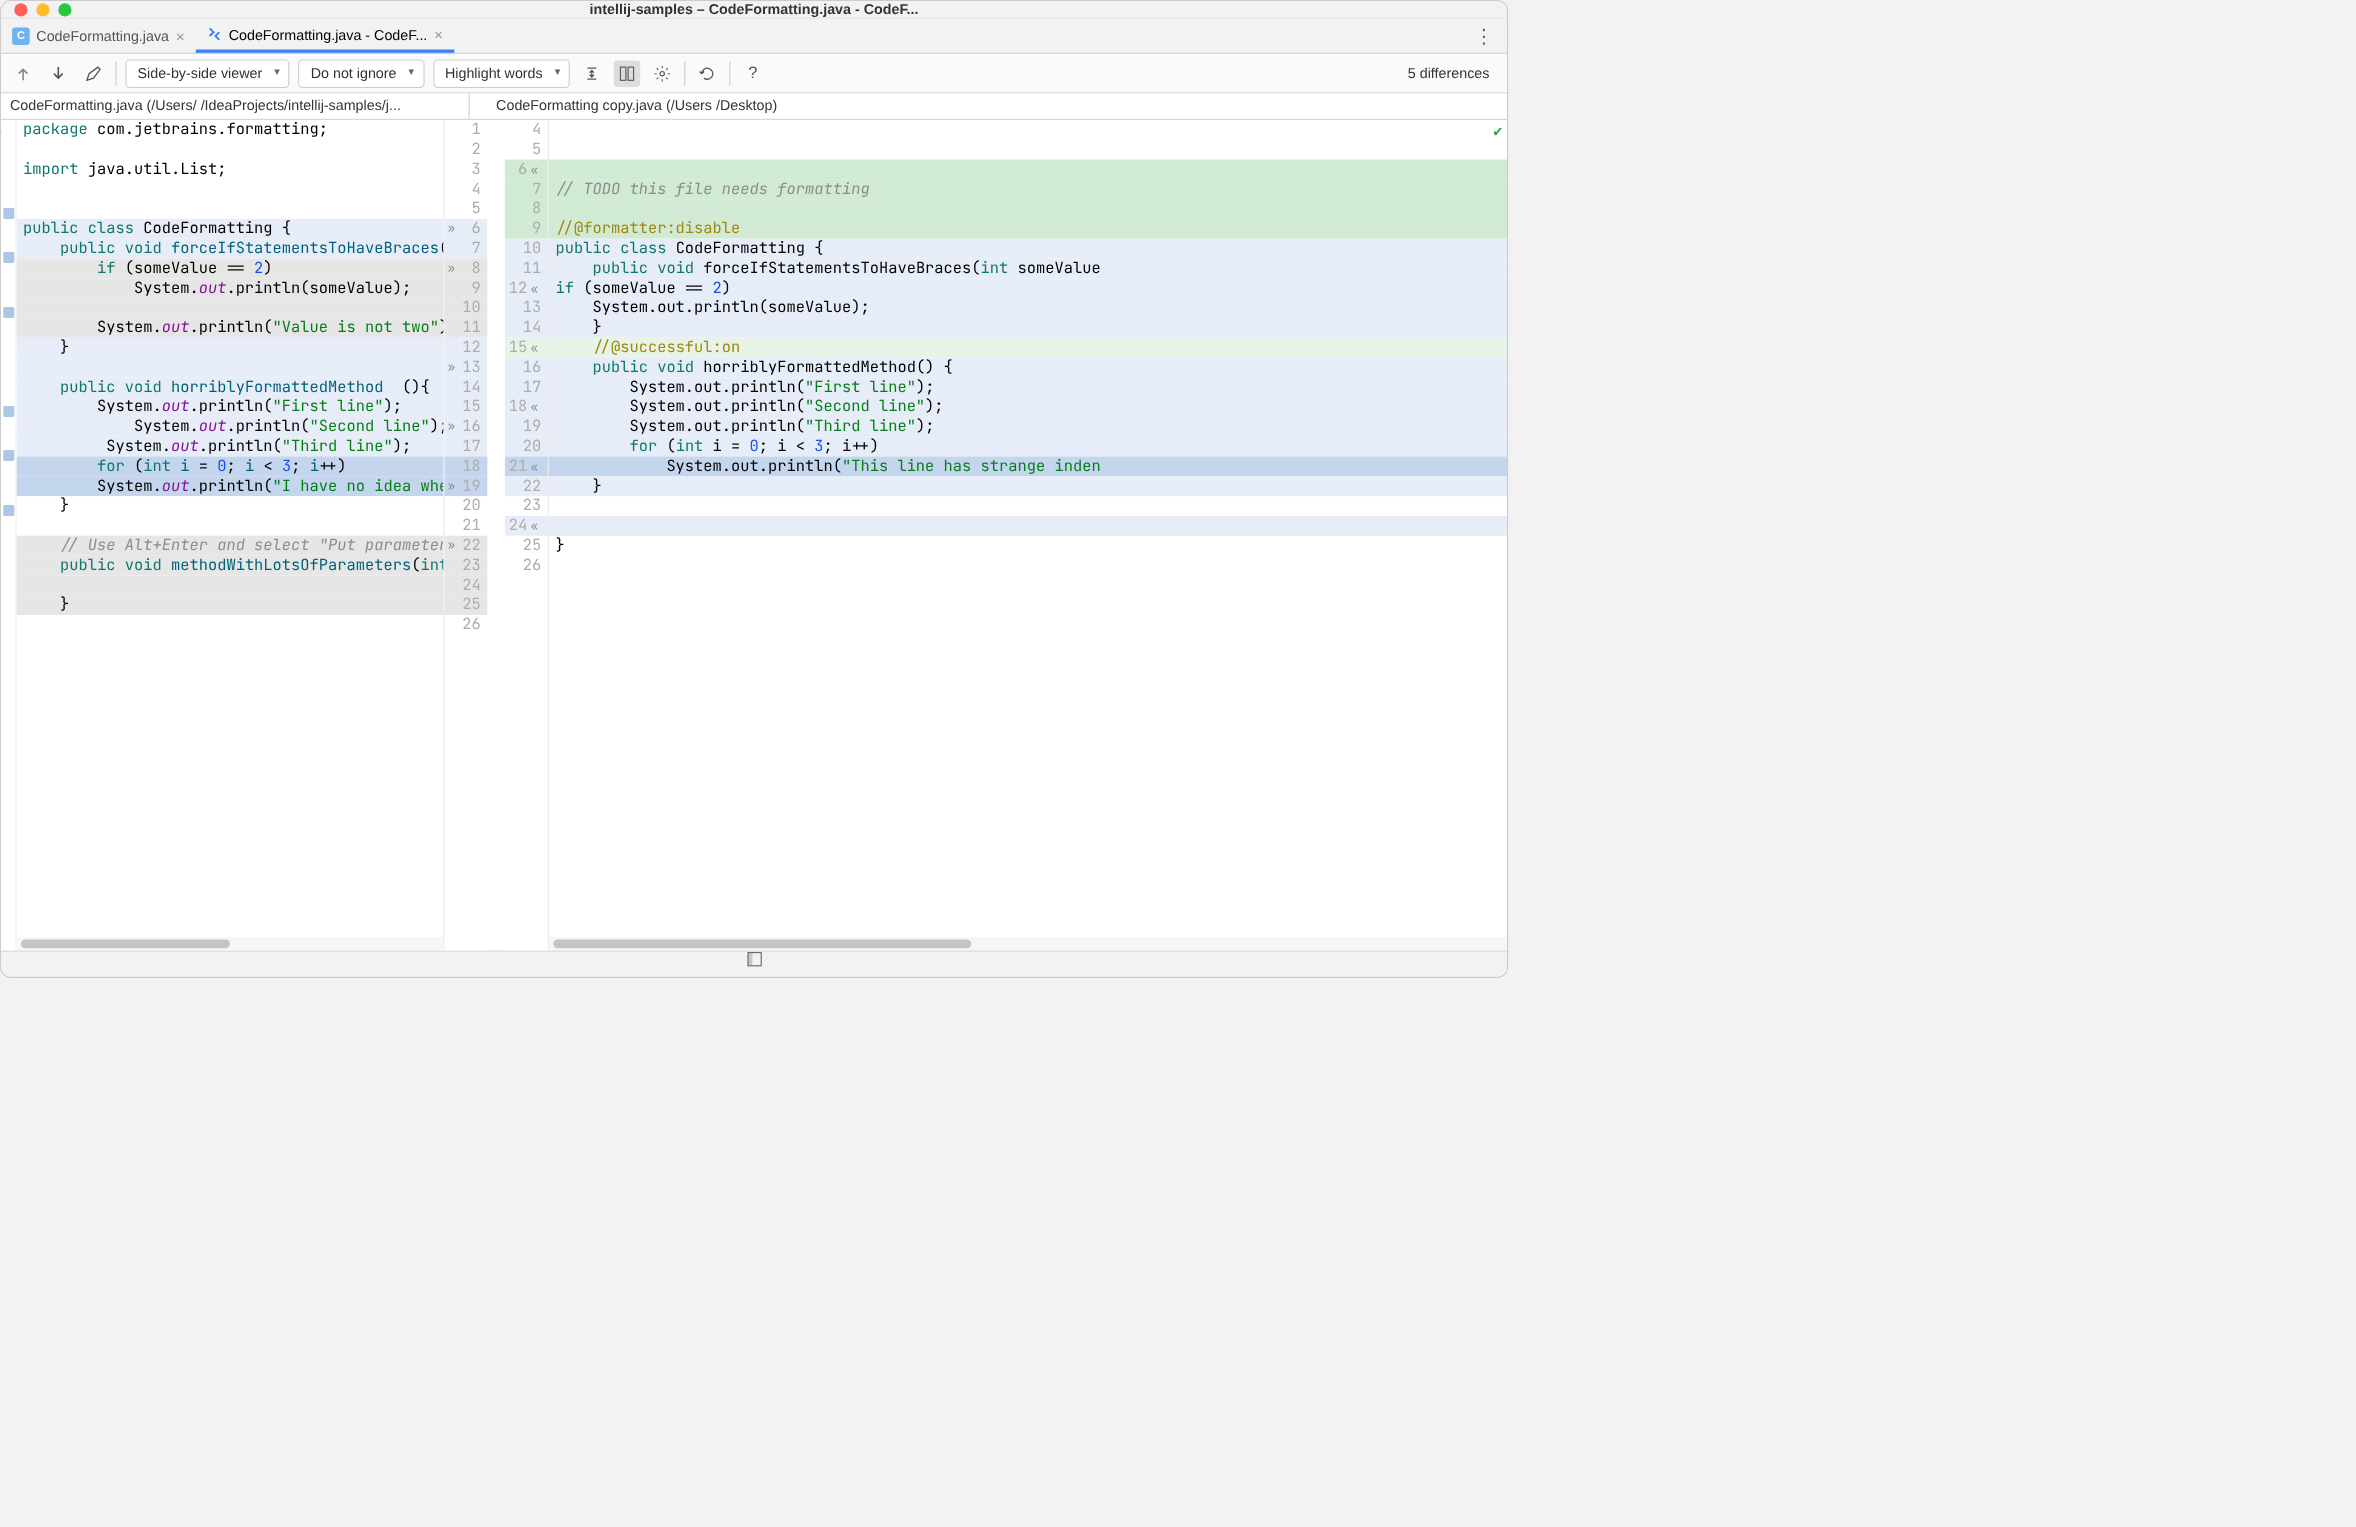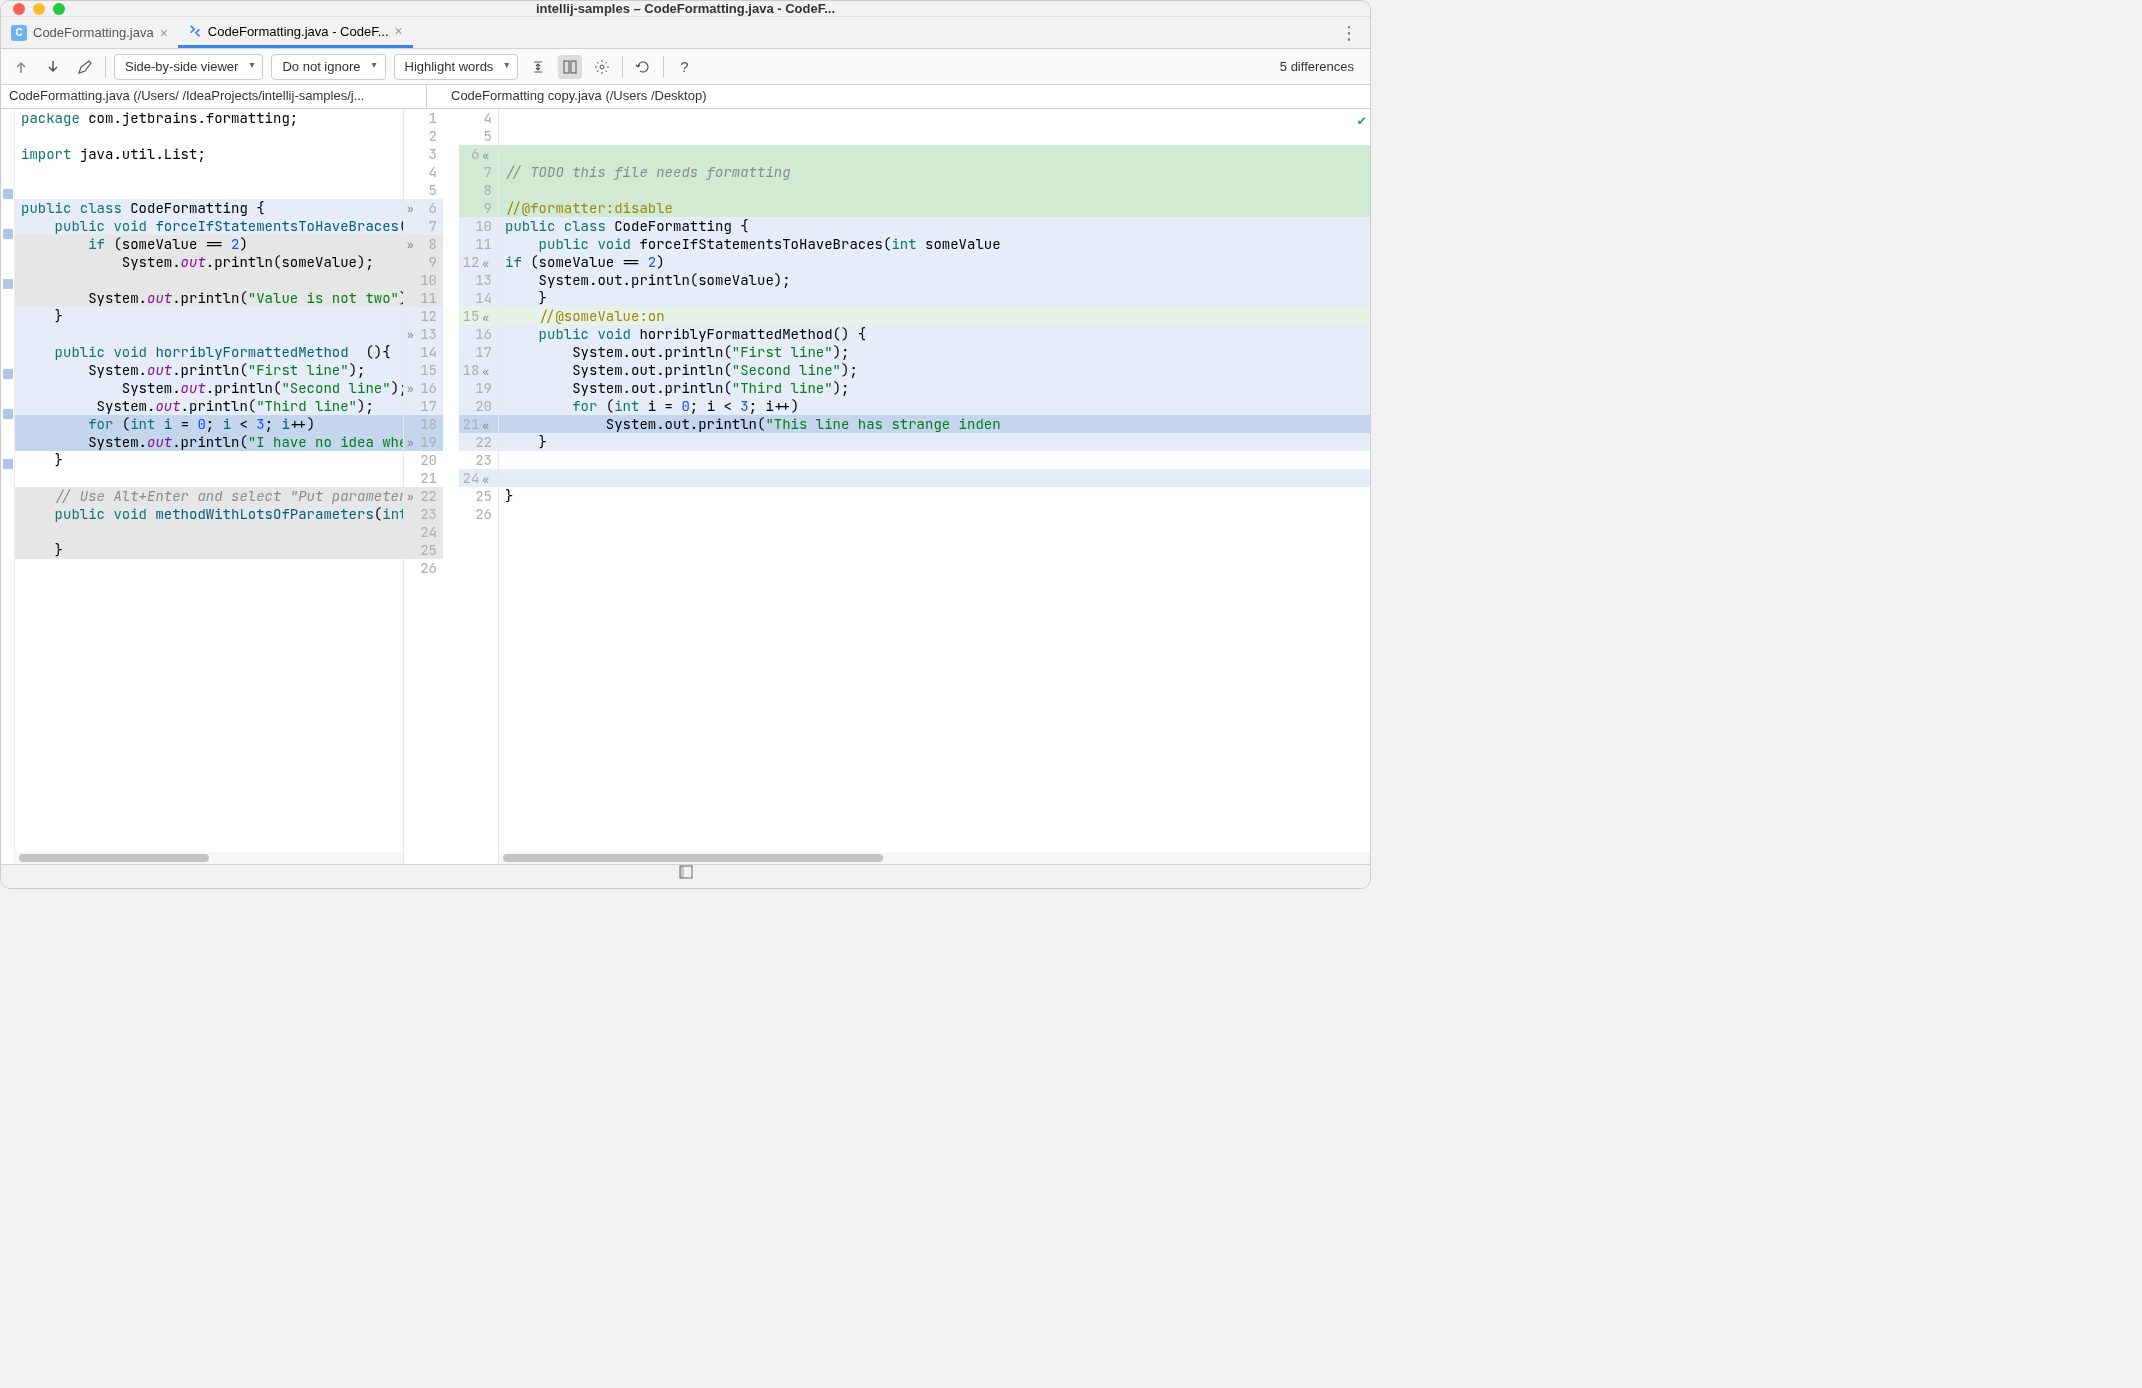--- a/index.html
+++ b/index.html
@@ -366,21 +366,21 @@
         <div class="line "></div>
         <div class="line bg-green"></div>
         <div class="line bg-green"><span class="com">// TODO this file needs formatting</span></div>
         <div class="line bg-green"></div>
         <div class="line bg-green"><span class="ann">//@formatter:disable</span></div>
         <div class="line bg-blue-l"><span class="kw">public class</span> CodeFormatting {</div>
         <div class="line bg-blue-l">    <span class="kw">public void</span> forceIfStatementsToHaveBraces(<span class="kw">int</span> someValue</div>
         <div class="line bg-blue-l"><span class="kw">if</span> (someValue == <span class="num">2</span>)</div>
         <div class="line bg-blue-l">    System.out.println(someValue);</div>
         <div class="line bg-blue-l">    }</div>
-        <div class="line bg-green-l">    <span class="ann">//@someValue:on</span></div>
+        <div class="line bg-green-l">    <span class="ann">//@successful:on</span></div>
         <div class="line bg-blue-l">    <span class="kw">public void</span> horriblyFormattedMethod() {</div>
         <div class="line bg-blue-l">        System.out.println(<span class="str">"First line"</span>);</div>
         <div class="line bg-blue-l">        System.out.println(<span class="str">"Second line"</span>);</div>
         <div class="line bg-blue-l">        System.out.println(<span class="str">"Third line"</span>);</div>
         <div class="line bg-blue-l">        <span class="kw">for</span> (<span class="kw">int</span> i = <span class="num">0</span>; i &lt; <span class="num">3</span>; i++)</div>
         <div class="line bg-blue-d">            System.out.println(<span class="str">"This line has strange inden</span></div>
         <div class="line bg-blue-l">    }</div>
         <div class="line "></div>
         <div class="line bg-blue-l"></div>
         <div class="line ">}</div>

